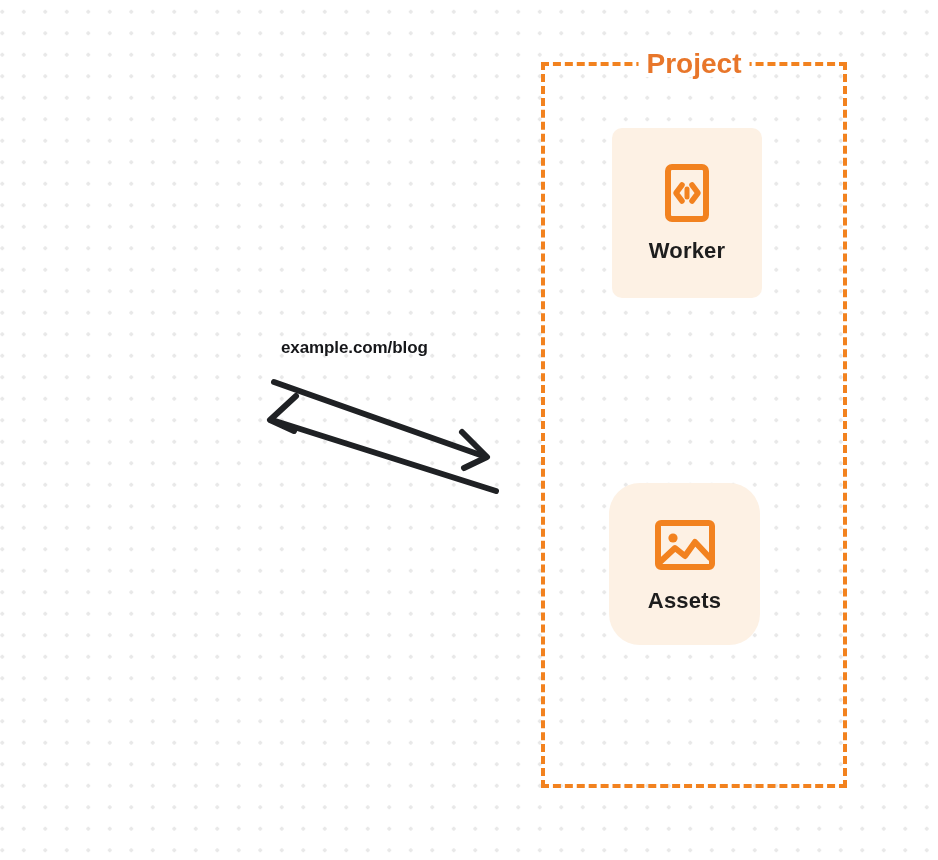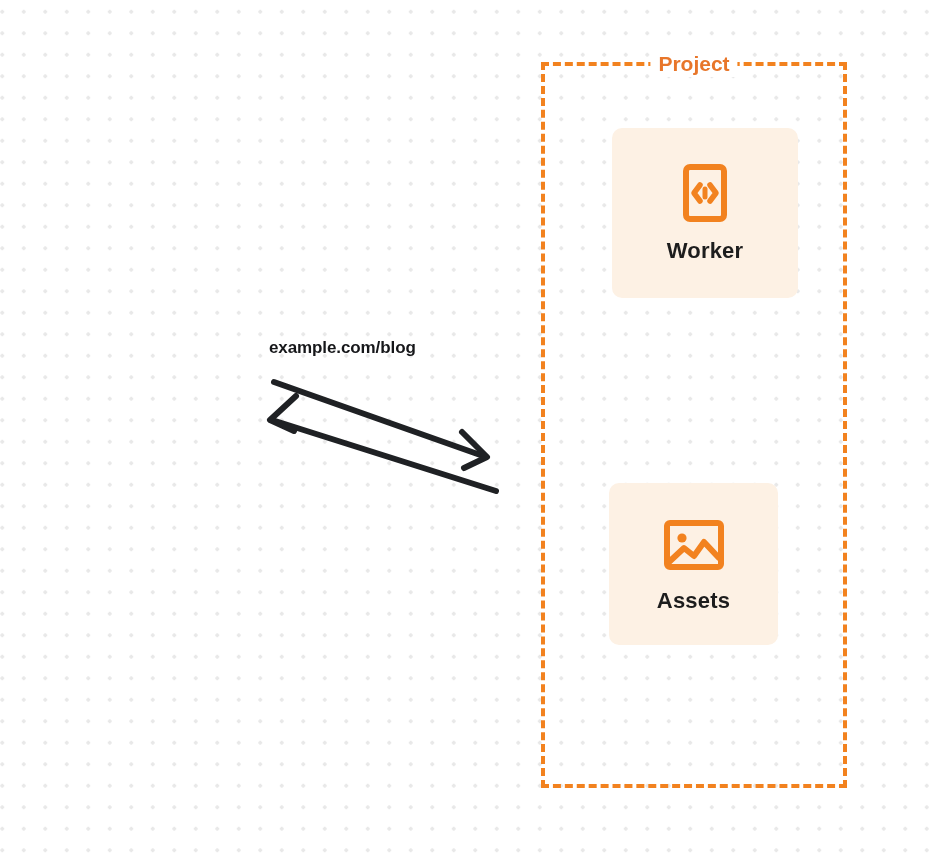--- a/index.html
+++ b/index.html
@@ -53,48 +53,49 @@
     border: 4px dashed #f2821f;
     box-sizing: border-box;
   }
   .project-title {
     position: absolute;
     left: 50%;
     top: -15px;
     transform: translateX(-50%);
     background: #ffffff;
     padding: 0 8px;
-    font-size: 21px;
+    font-size: 28px;
     font-weight: bold;
     color: #e8762a;
     white-space: nowrap;
     line-height: 26px;
   }
 
   
   .card {
     position: absolute;
     background: #fdf1e4;
     border-radius: 10px;
     display: flex;
     flex-direction: column;
     align-items: center;
     justify-content: center;
   }
   .card-worker {
     left: 612px;
     top: 128px;
-    width: 186px;
+    width: 150px;
     height: 170px;
   }
   .card-assets {
     left: 609px;
     top: 483px;
-    width: 169px;
+    width: 151px;
     height: 162px;
+    border-radius: 31px;
   }
   .card-icon {
     width: 62px;
     height: 62px;
     display: flex;
     align-items: center;
     justify-content: center;
     margin-bottom: 14px;
   }
   .card-assets .card-icon { margin-bottom: 12px; }
@@ -111,21 +112,21 @@
     left: 250px;
     top: 360px;
     width: 260px;
     height: 150px;
     overflow: visible;
   }
 
   
   .request-label {
     position: absolute;
-    left: 269px;
+    left: 281px;
     top: 338px;
     font-size: 17px;
     font-weight: bold;
     color: #16171a;
     white-space: nowrap;
     letter-spacing: -0.1px;
   }
 
   
   .file-tree {

